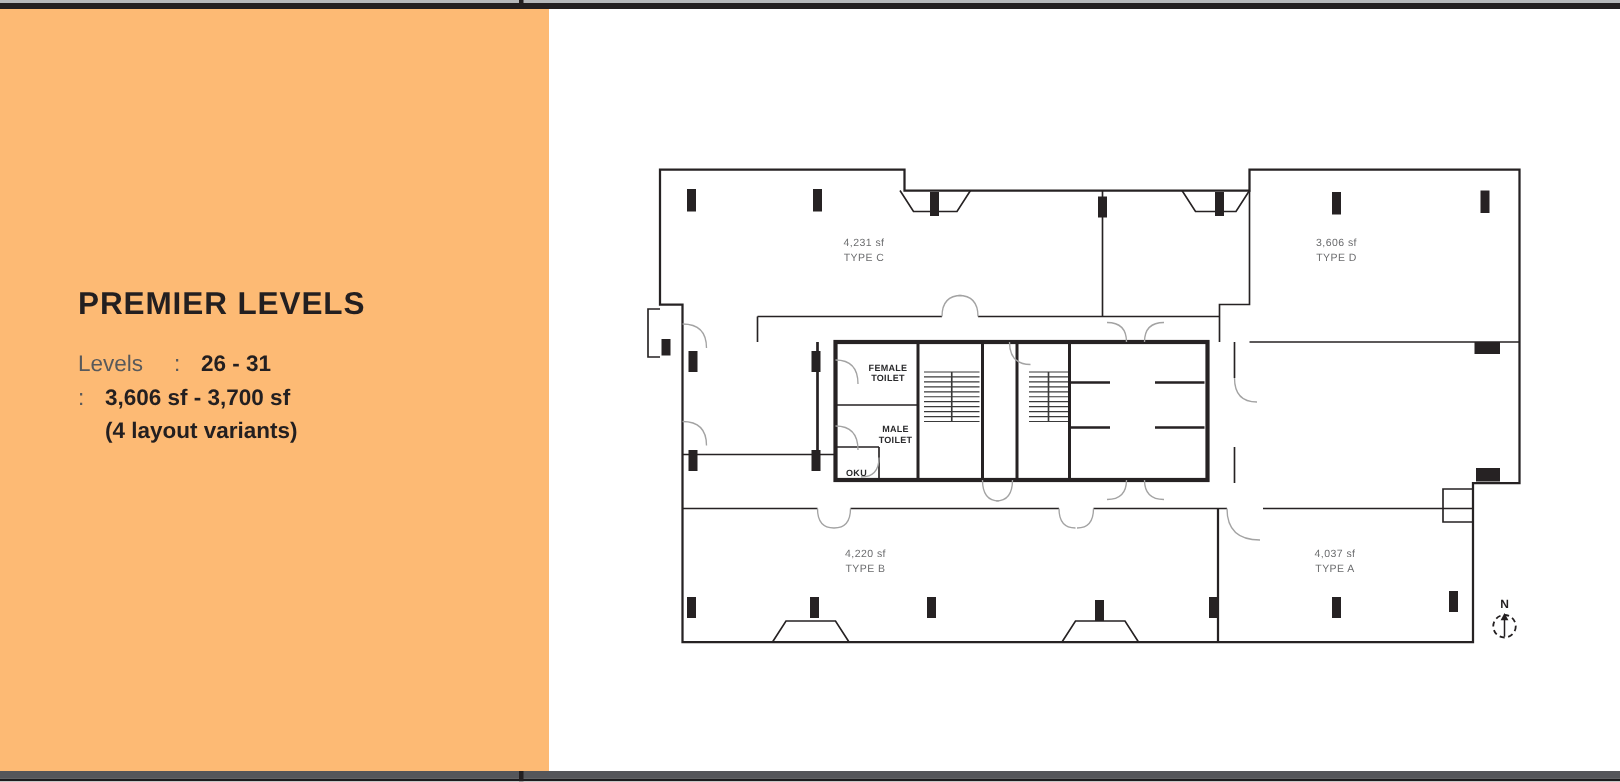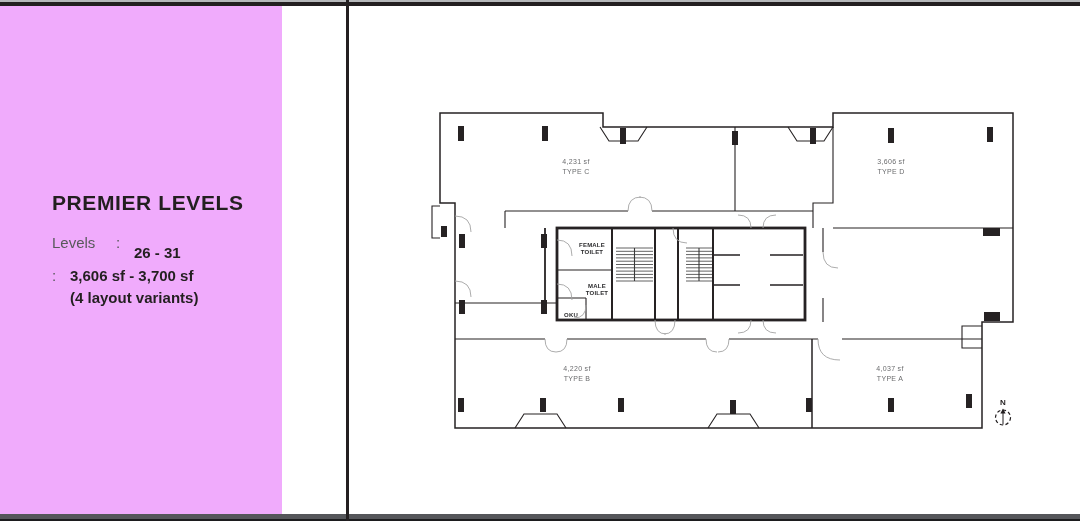--- a/index.html
+++ b/index.html
@@ -11,34 +11,34 @@
   
   .bar{position:absolute;left:0;right:0;}
   .bar-top-gray{top:0;height:2px;background:#b6b8ba;}
   .bar-top-black{top:2px;height:4px;background:#231f20;}
   .bar-bottom-gray{bottom:2px;height:5px;background:#55565a;}
   .bar-bottom-black{bottom:0;height:2px;background:#1c1c1e;}
   .divider{position:absolute;left:346px;top:0;bottom:0;width:3px;background:#231f20;}
 
   
   .panel{
-    position:absolute;left:0;top:6px;width:282px;bottom:7px;
-    background:#f0abfc;box-sizing:border-box;
+    position:absolute;left:0;top:6px;width:366px;bottom:7px;
+    background:#fdba74;box-sizing:border-box;
     padding:186px 38px 0 52px;color:#58595b;
   }
   .panel h1{
     margin:0 0 18px 0;font-size:21px;line-height:1.05;letter-spacing:.6px;
     font-weight:bold;color:#231f20;
   }
   .panel .desc{margin:0 0 26px 0;font-size:15px;line-height:1.38;width:276px;}
   .specs{font-size:15px;line-height:1.5;}
   .spec-row{display:flex;}
   .spec-label{width:64px;flex:0 0 64px;}
   .spec-sep{width:18px;flex:0 0 18px;}
-  .spec-val{font-weight:bold;color:#231f20;margin-top:10px;}
+  .spec-val{font-weight:bold;color:#231f20;}
   .spec-note{font-weight:bold;color:#231f20;}
 
   
   .plan{position:absolute;left:0;top:0;width:1080px;height:521px;}
   .plan text{font-family:"Liberation Sans","DejaVu Sans",sans-serif;}
   .unit-label{fill:#6b6c6e;font-size:7px;letter-spacing:.3px;text-anchor:middle;}
   .room-label{fill:#2a2a2c;font-size:6px;font-weight:bold;letter-spacing:.2px;text-anchor:middle;}
   .compass-label{fill:#231f20;font-size:8px;font-weight:bold;text-anchor:middle;}
 </style>
 </head>

